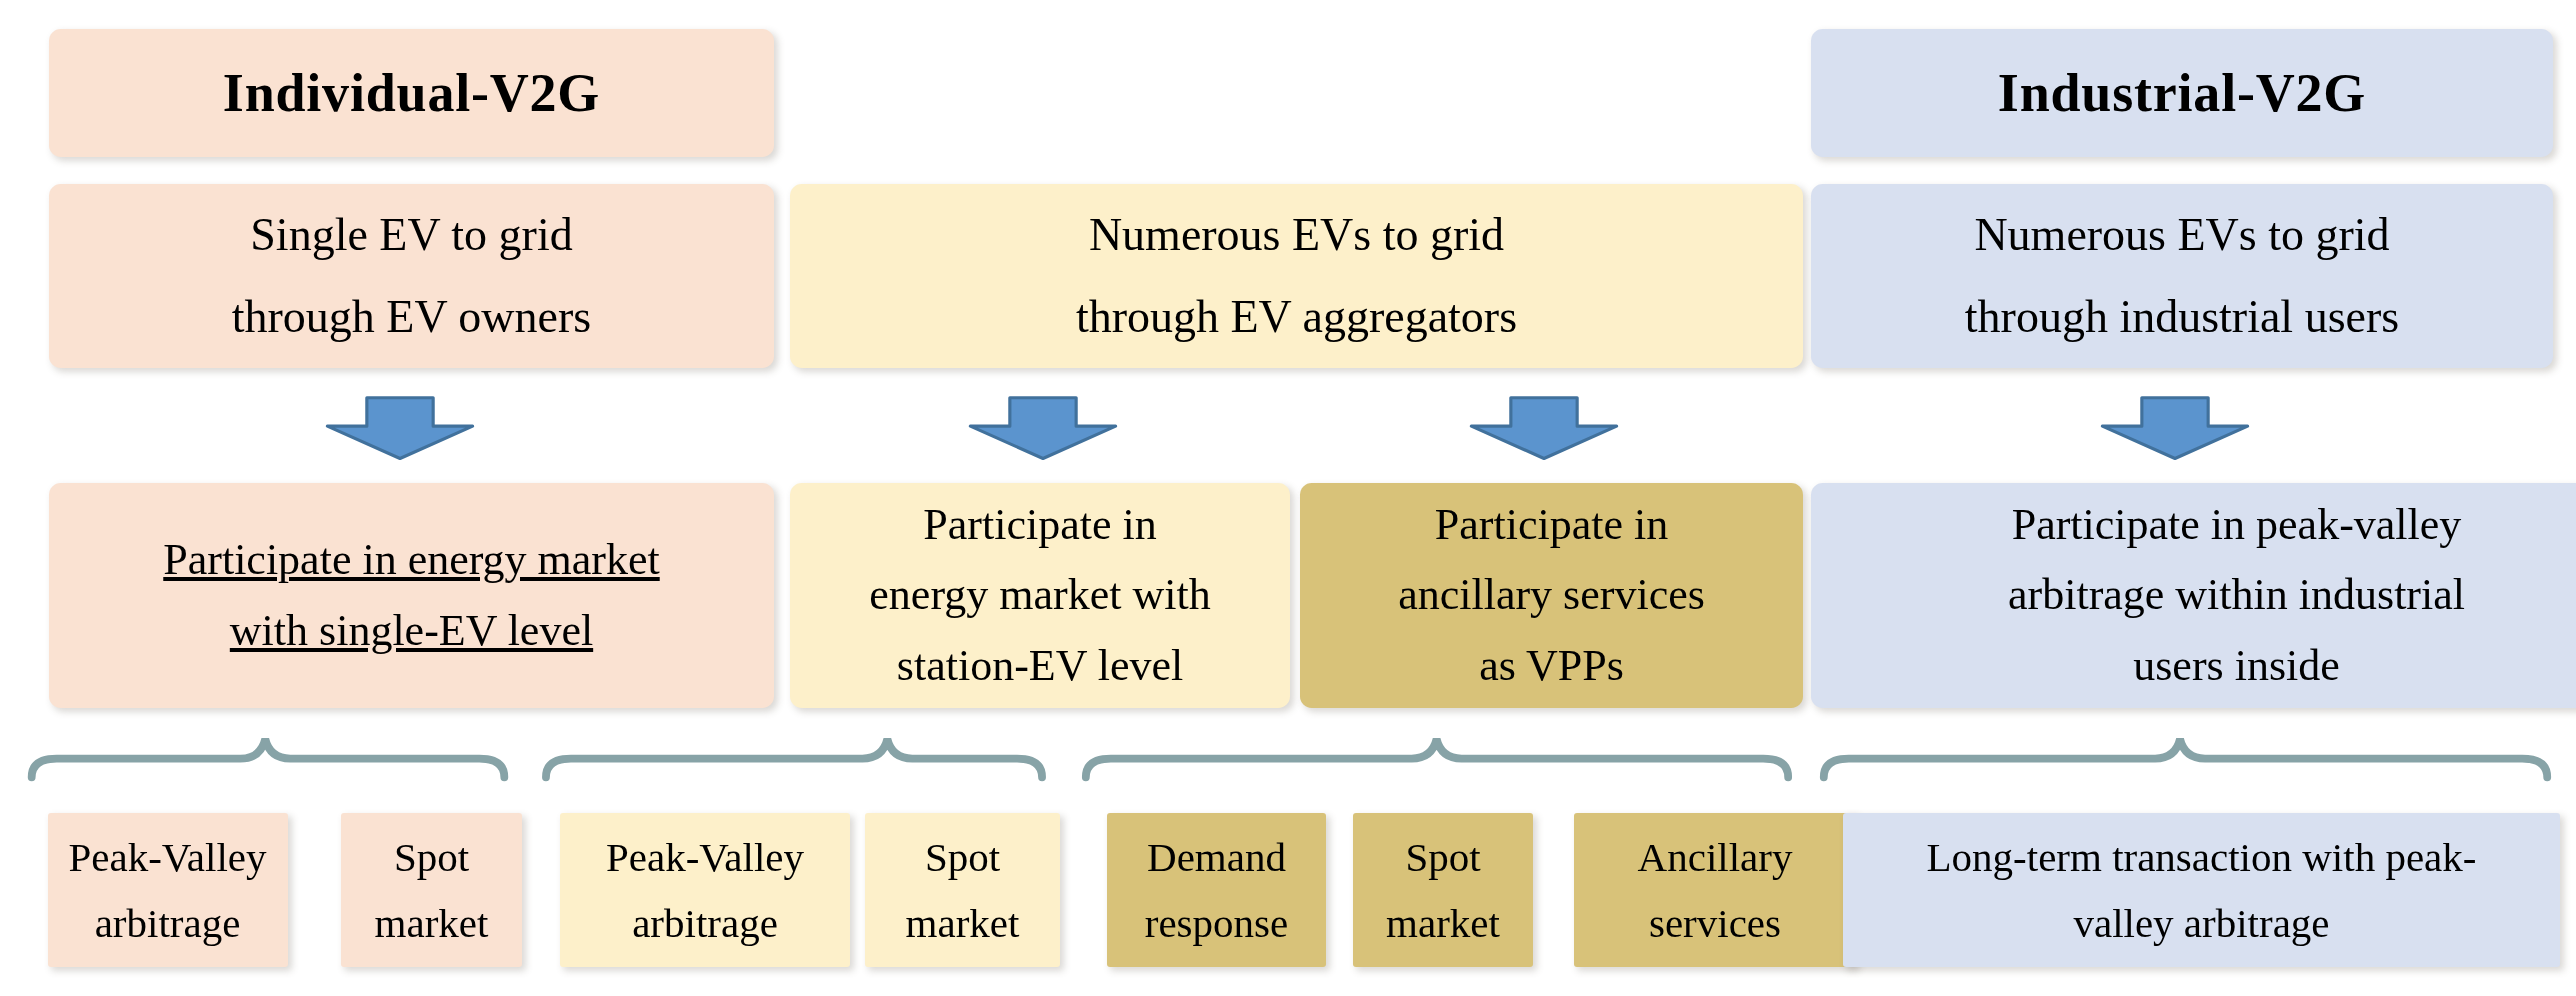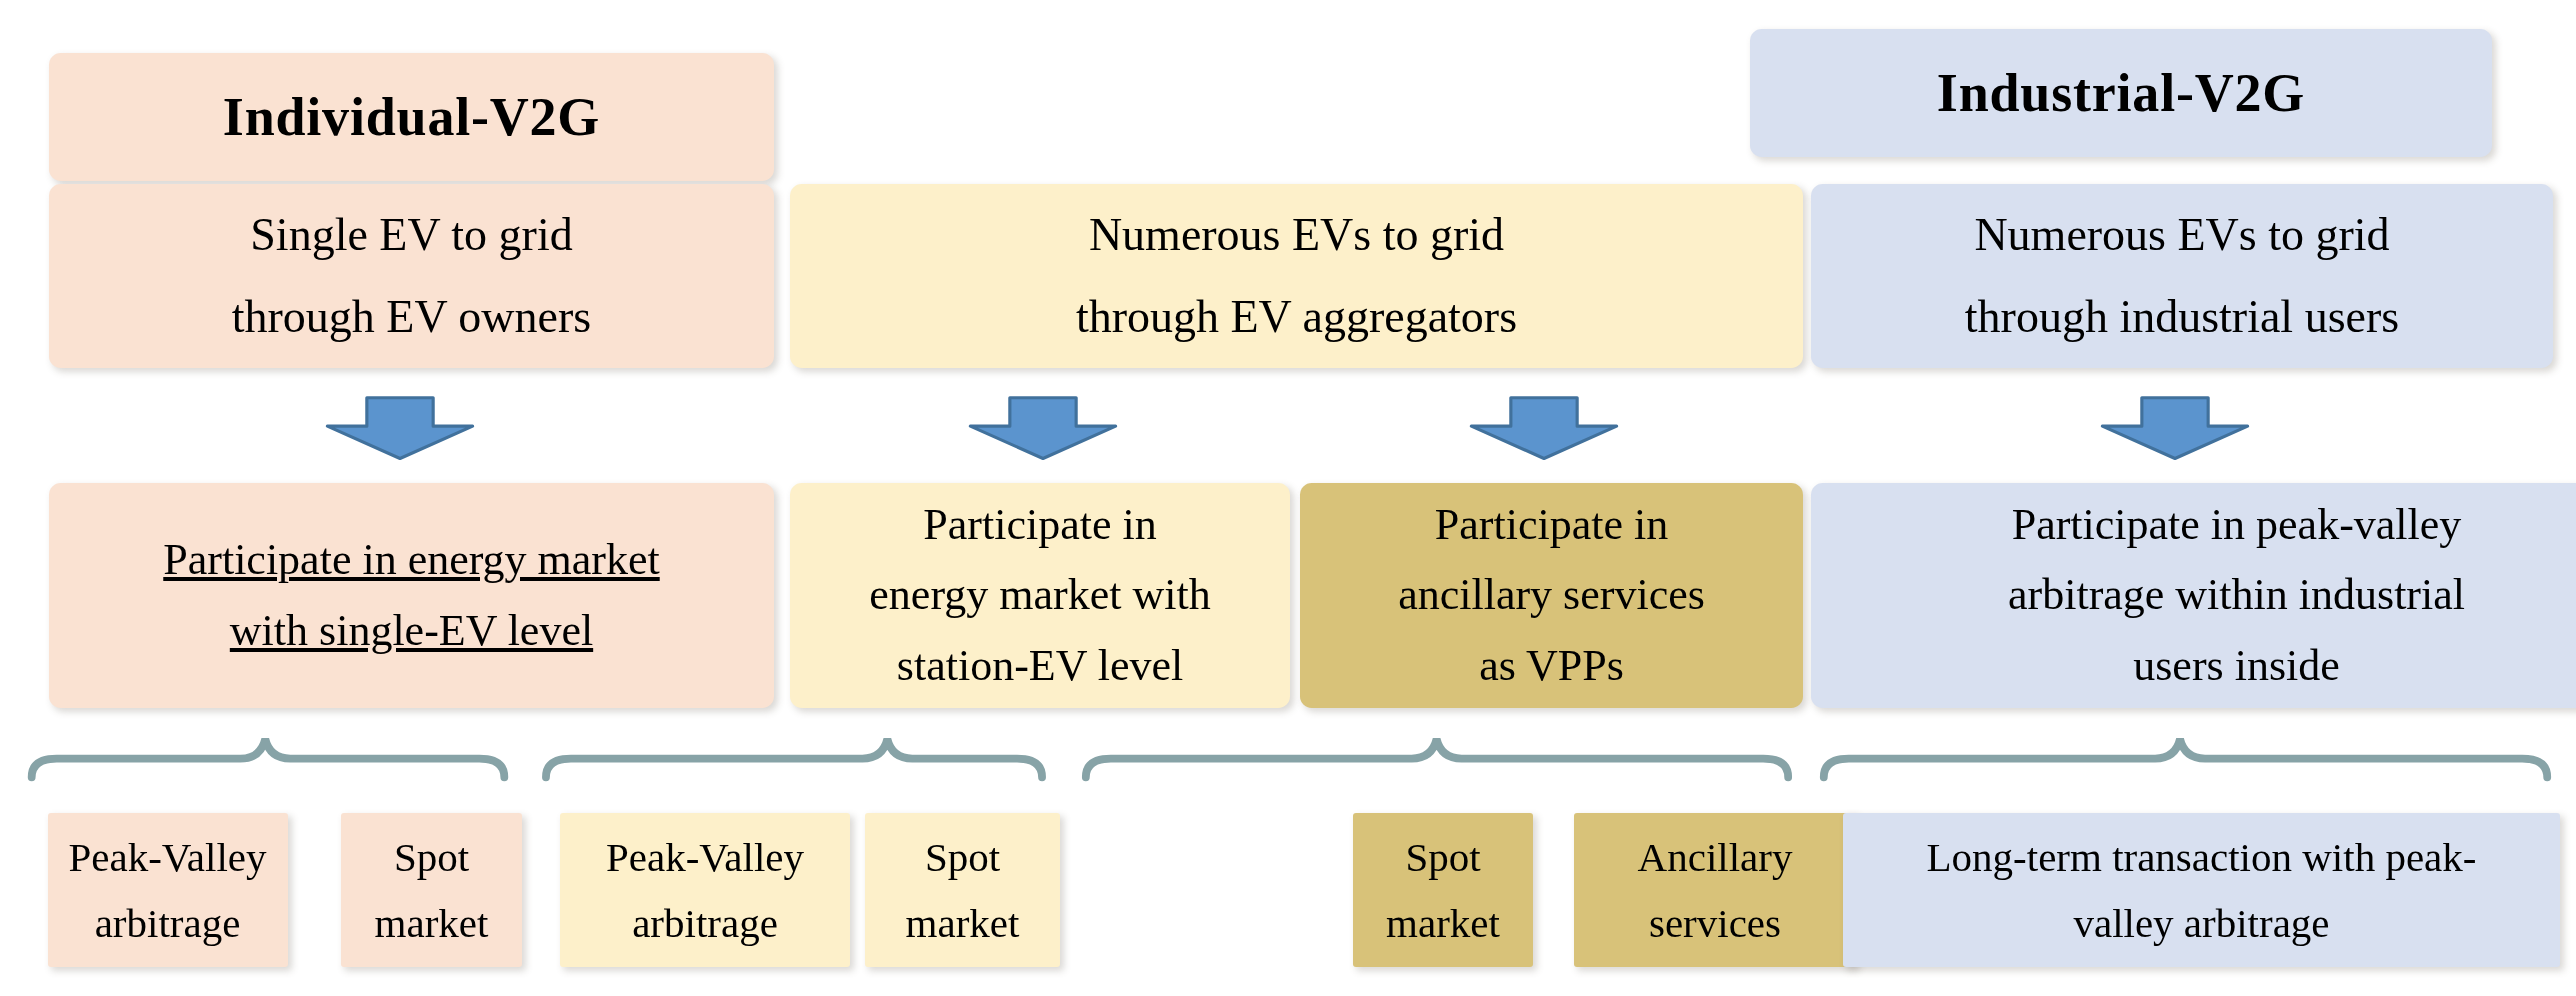--- a/index.html
+++ b/index.html
@@ -69,22 +69,22 @@
     position: absolute;
     top: 732px;
     height: 50px;
   }
 </style>
 </head>
 <body>
 
 <div class="canvas">
 
-  <div class="box peach header-box" style="left:49px; width:725px;margin-top:24px;">Individual-V2G</div>
-  <div class="box blue header-box" style="left:1750px; width:742px;">Industrial-V2G</div>
+  <div class="box peach header-box" style="left:49px; width:725px;">Individual-V2G</div>
+  <div class="box blue header-box" style="left:1811px; width:742px;">Industrial-V2G</div>
 
   <div class="box peach desc-box" style="left:49px; width:725px;">Single EV to grid
 through EV owners</div>
   <div class="box yellow desc-box" style="left:790px; width:1013px;">Numerous EVs to grid
 through EV aggregators</div>
   <div class="box blue desc-box" style="left:1811px; width:742px;">Numerous EVs to grid
 through industrial users</div>
 
   <svg class="arrow" style="left:325px;" viewBox="0 0 190 82">
     <path d="M53 2 L137 2 L137 38 L187 38 L95 79 L3 38 L53 38 Z" style="fill:var(--arrow_fill,#5B94CE); stroke:var(--arrow_stroke,#41719C); stroke-width:4; stroke-linejoin:round;"></path>
@@ -127,20 +127,22 @@
   <div class="box peach market-box" style="left:31.5px; width:240px;">Peak-Valley
 arbitrage</div>
   <div class="box peach market-box" style="left:325px; width:181px;">Spot
 market</div>
 
   <div class="box yellow market-box" style="left:544px; width:290px;">Peak-Valley
 arbitrage</div>
   <div class="box yellow market-box" style="left:849px; width:195px;">Spot
 market</div>
 
+  <div class="box gold market-box" style="left:1091px; width:219px;">Demand
+response</div>
   <div class="box gold market-box" style="left:1337px; width:180px;">Spot
 market</div>
   <div class="box gold market-box" style="left:1558px; width:282px;">Ancillary
 services</div>
 
   <div class="box blue market-box" style="left:1827px; width:717px;">Long-term transaction with peak-
 valley arbitrage</div>
 
 </div>
 

